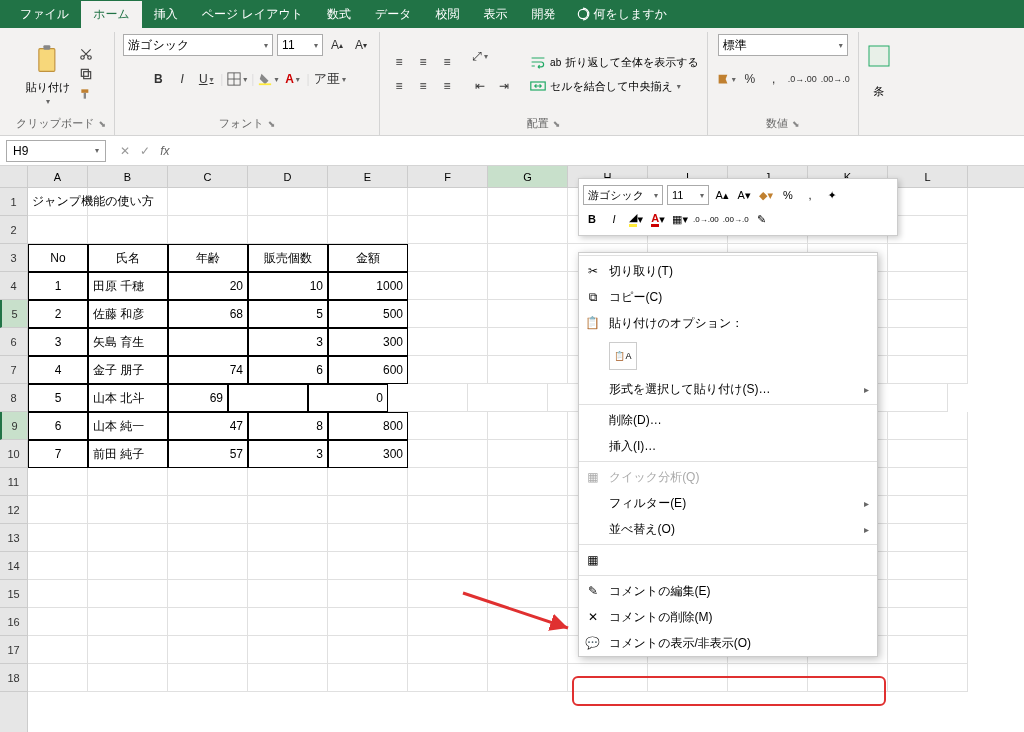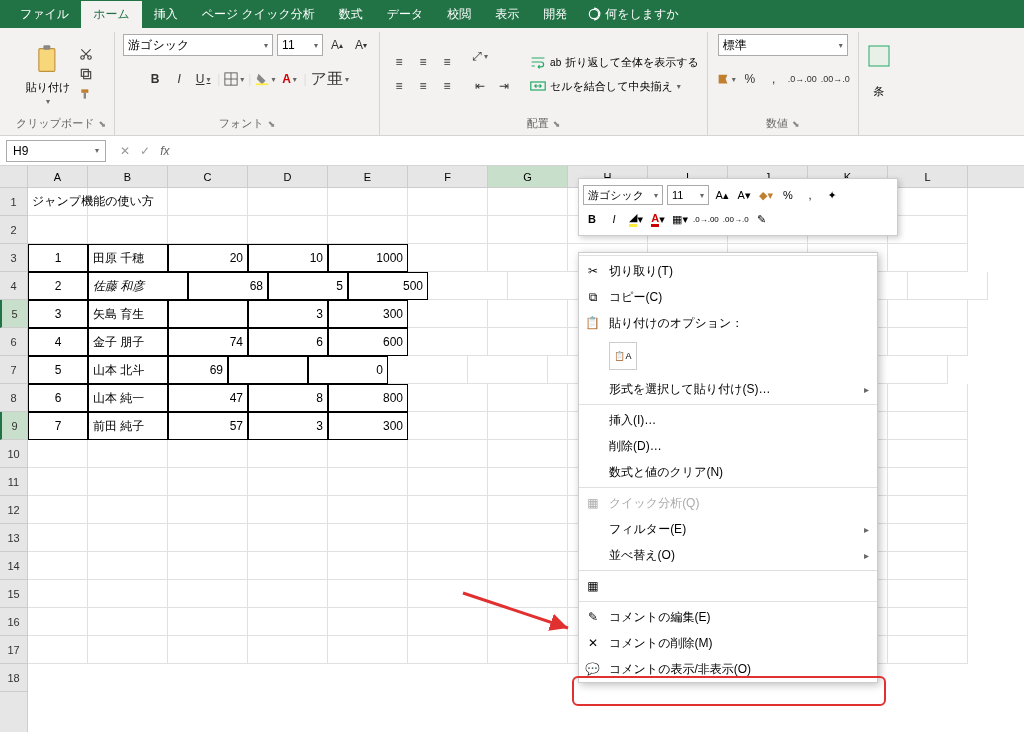--- a/index.html
+++ b/index.html
@@ -94,21 +94,21 @@
 
 .caret { font-size: 8px; color: #666; }
 </style>
 </head>
 <body>
 
 <div class="titlebar">
   <div class="tab">ファイル</div>
   <div class="tab active">ホーム</div>
   <div class="tab">挿入</div>
-  <div class="tab">ページ クイック分析</div>
+  <div class="tab">ページ レイアウト</div>
   <div class="tab">数式</div>
   <div class="tab">データ</div>
   <div class="tab">校閲</div>
   <div class="tab">表示</div>
   <div class="tab">開発</div>
   <div class="tell">
     <svg viewBox="0 0 24 24" fill="none" stroke="#fff" stroke-width="2">
         <circle cx="12" cy="12" r="8"></circle>
         <path d="M12 2a10 10 0 0 1 0 20"></path>
       </svg>
@@ -191,21 +191,21 @@
               <rect x="1" y="13" width="14" height="2" fill="#ffeb3b"></rect>
             </svg>
             <span class="dd">▾</span>
           </div>
         <div class="rbtn">
             <span style="color:#c00;font-weight:bold">A</span>
             <span class="dd">▾</span>
           </div>
         <span style="color:#ddd">|</span>
         <div class="rbtn">
-            <span style="font-size:16px">ア亜</span>
+            <span style="font-size:13px">ア亜</span>
             <span class="dd">▾</span>
           </div>
       </div>
     </div>
     <div class="label">
         <span>フォント</span>
         <span class="dlg">⬊</span>
       </div>
   </div>
 
@@ -369,36 +369,50 @@
           <div class="cell " style="width: 80px;"></div>
           <div class="cell " style="width: 80px;"></div>
           <div class="cell " style="width: 80px;"></div>
           <div class="cell " style="width: 80px;"></div>
           <div class="cell " style="width: 80px;"></div>
           <div class="cell " style="width: 80px;"></div>
           <div class="cell " style="width: 80px;"></div>
           <div class="cell " style="width: 80px;"></div>
         </div>
         <div class="row">
+          <div class="cell c tb" style="width: 60px;">No</div>
+          <div class="cell c tb" style="width: 80px;">氏名</div>
+          <div class="cell c tb" style="width: 80px;">年齢</div>
+          <div class="cell c tb" style="width: 80px;">販売個数</div>
+          <div class="cell c tb" style="width: 80px;">金額</div>
+          <div class="cell " style="width: 80px;"></div>
+          <div class="cell " style="width: 80px;"></div>
+          <div class="cell " style="width: 80px;"></div>
+          <div class="cell " style="width: 80px;"></div>
+          <div class="cell " style="width: 80px;"></div>
+          <div class="cell " style="width: 80px;"></div>
+          <div class="cell " style="width: 80px;"></div>
+        </div>
+        <div class="row">
           <div class="cell c tb" style="width: 60px;">1</div>
           <div class="cell  tb" style="width: 80px;">田原 千穂</div>
           <div class="cell r tb" style="width: 80px;">20</div>
           <div class="cell r tb" style="width: 80px;">10</div>
           <div class="cell r tb" style="width: 80px; padding-left: 44px;">1000</div>
           <div class="cell " style="width: 80px;"></div>
           <div class="cell " style="width: 80px;"></div>
           <div class="cell " style="width: 80px;"></div>
           <div class="cell " style="width: 80px;"></div>
           <div class="cell " style="width: 80px;"></div>
           <div class="cell " style="width: 80px;"></div>
           <div class="cell " style="width: 80px;"></div>
         </div>
         <div class="row">
           <div class="cell c tb" style="width: 60px;">2</div>
-          <div class="cell  tb" style="width: 100px; font-style: italic;">佐藤 和彦</div>
+          <div class="cell  tb" style="width: 80px;">佐藤 和彦</div>
           <div class="cell r tb" style="width: 80px;">68</div>
           <div class="cell r tb" style="width: 80px;">5</div>
           <div class="cell r tb" style="width: 80px;">500</div>
           <div class="cell " style="width: 80px;"></div>
           <div class="cell " style="width: 80px;"></div>
           <div class="cell " style="width: 80px;"></div>
           <div class="cell " style="width: 80px;"></div>
           <div class="cell " style="width: 80px;"></div>
           <div class="cell " style="width: 80px;"></div>
           <div class="cell " style="width: 80px;"></div>
@@ -645,27 +659,24 @@
       <div class="popt">
         <span style="font-size:9px">📋A</span>
       </div>
     </div>
   <div class="mi">
       <span>形式を選択して貼り付け(S)…</span>
       <span class="arrow-r">▸</span>
     </div>
   <div class="sep"></div>
   <div class="mi">
+      <span>削除(D)…</span>
+    </div>
+  <div class="mi">
       <span>挿入(I)…</span>
-    </div>
-  <div class="mi">
-      <span>削除(D)…</span>
-    </div>
-  <div class="mi">
-      <span>数式と値のクリア(N)</span>
     </div>
   <div class="sep"></div>
   <div class="mi disabled">
       <span class="ico">▦</span>
       <span>クイック分析(Q)</span>
     </div>
   <div class="mi">
       <span>フィルター(E)</span>
       <span class="arrow-r">▸</span>
     </div>

